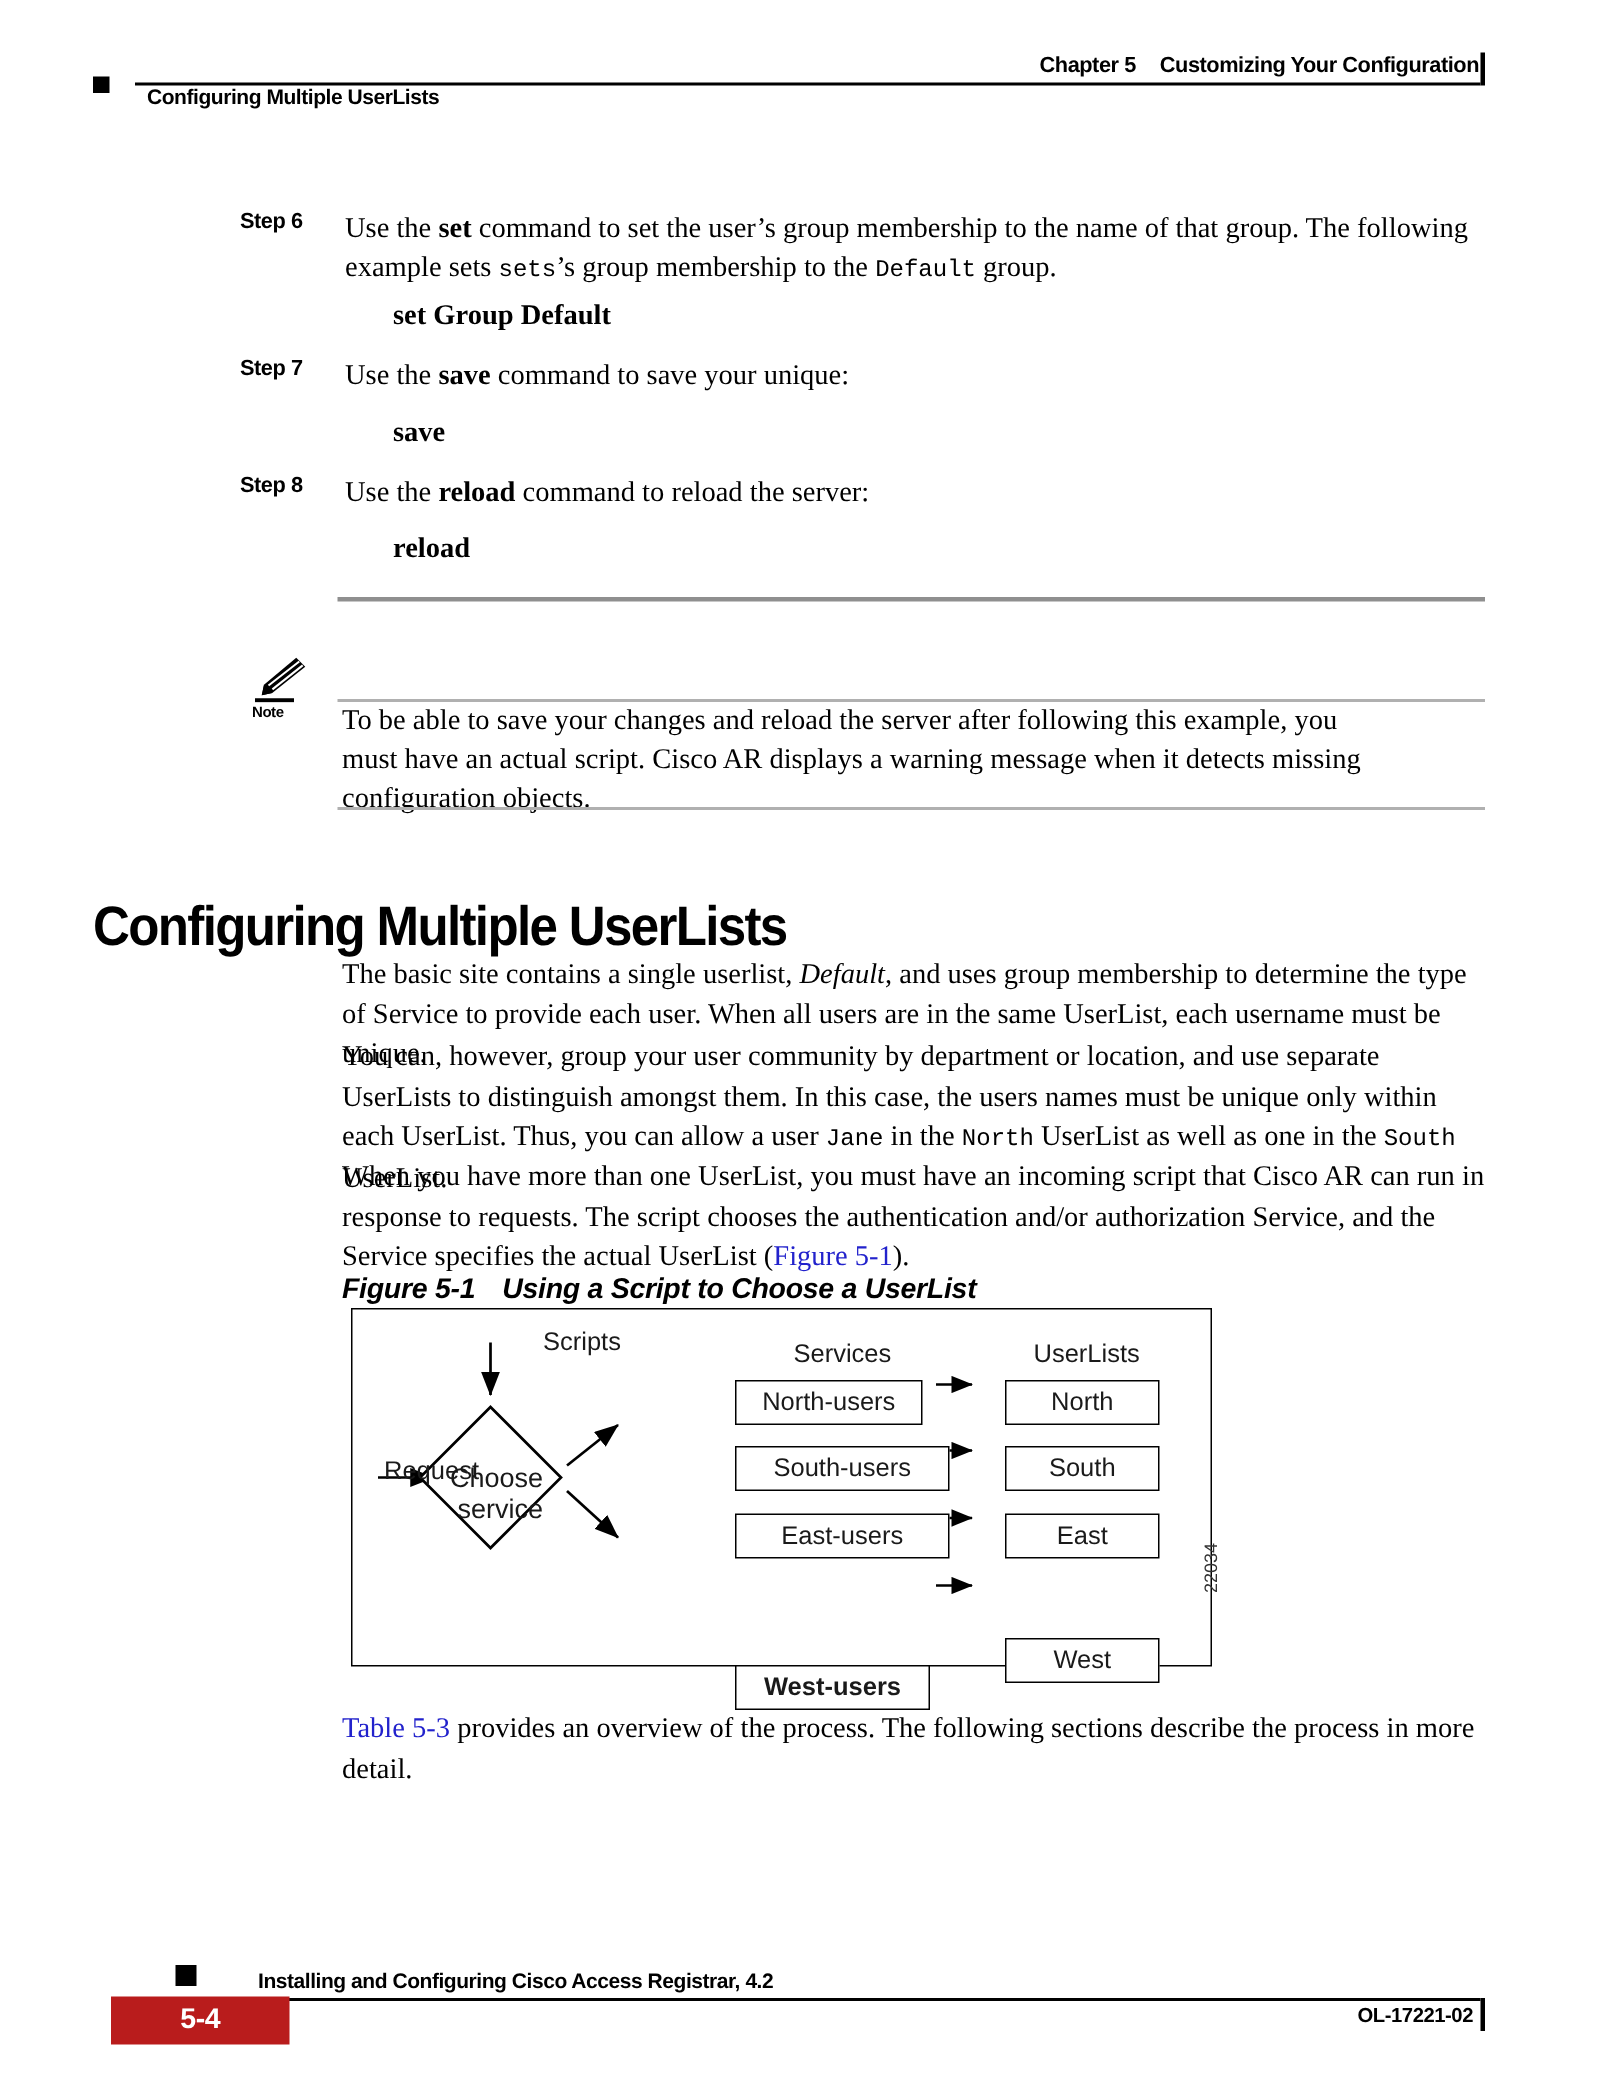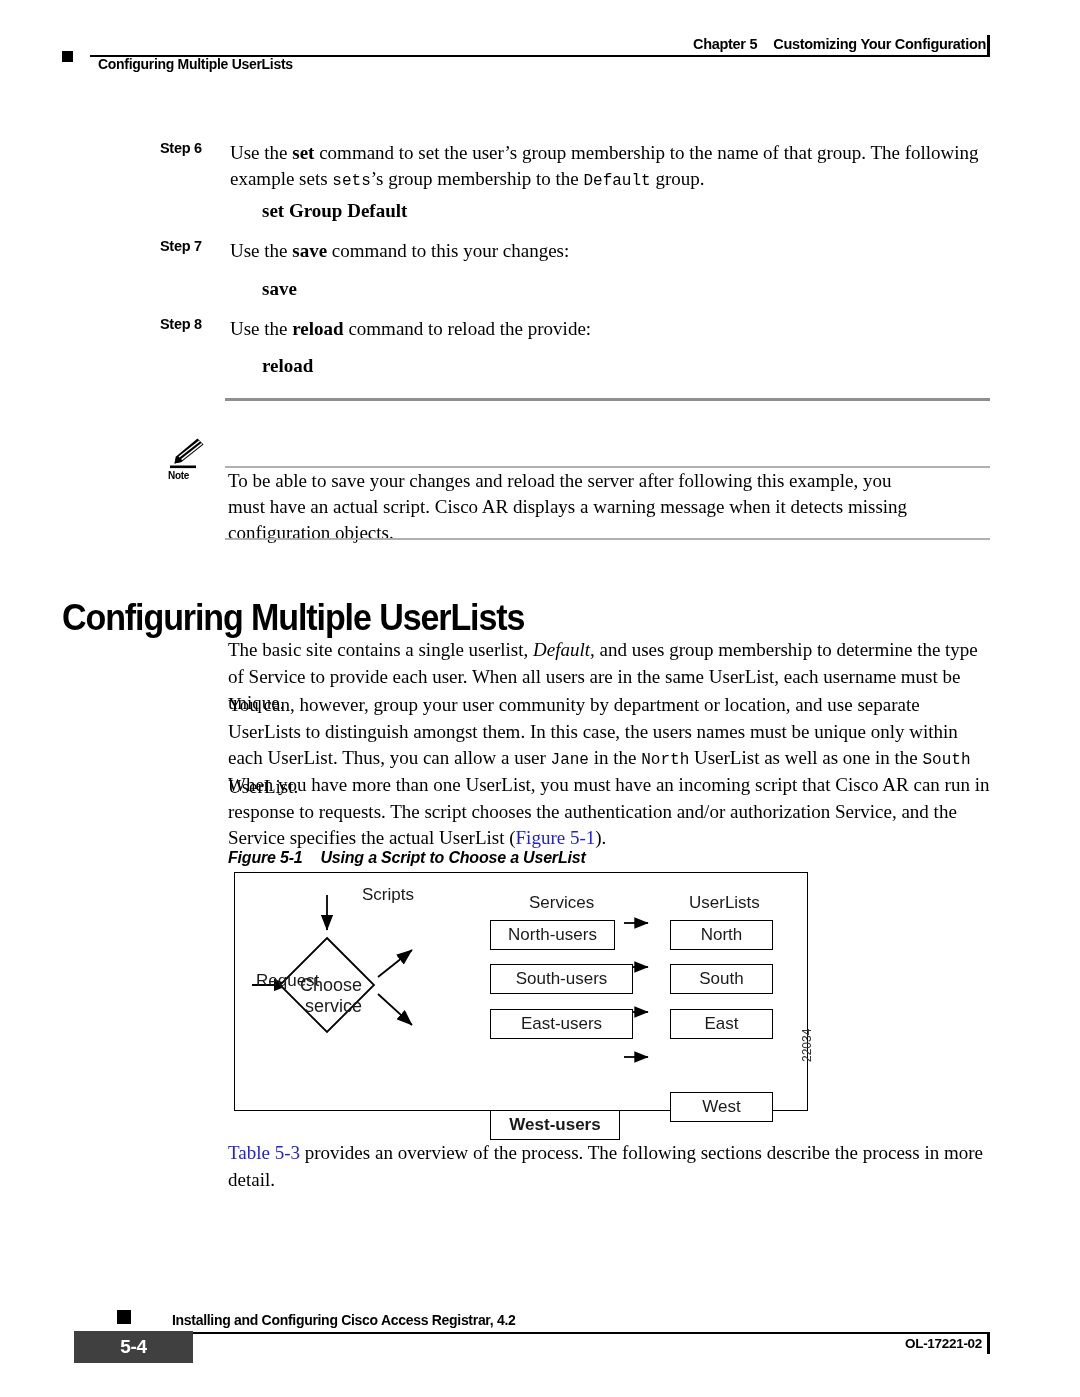--- a/index.html
+++ b/index.html
@@ -179,21 +179,21 @@
   .xref { color: #2222cc; }
 
   
   .fig-caption {
     position: absolute;
     left: 228px;
     top: 849px;
     font-family: "Liberation Sans", sans-serif;
     font-weight: bold;
     font-style: italic;
-    font-size: 16px;
+    font-size: 19px;
     letter-spacing: -0.2px;
     white-space: nowrap;
   }
   .fig-caption .gap { display: inline-block; width: 18px; }
   .fig-frame {
     position: absolute;
     left: 234px;
     top: 872px;
     width: 574px;
     height: 239px;
@@ -283,21 +283,21 @@
     width: 3px;
     height: 22px;
     background: #000;
   }
   .footer-pagenum {
     position: absolute;
     left: 74px;
     top: 1331px;
     width: 119px;
     height: 32px;
-    background: #404040;
+    background: #b91c1c;
     color: #fff;
     font-family: "Liberation Sans", sans-serif;
     font-weight: bold;
     font-size: 19px;
     display: flex;
     align-items: center;
     justify-content: center;
     letter-spacing: -0.3px;
   }
   .footer-docid {
@@ -325,27 +325,27 @@
 </div>
 
 <div class="step-row" id="step-0" style="top:140px;">
   <div class="step-label">Step 6</div>
   <div class="step-body"><span>Use the </span><b>set</b><span> command to set the user’s group membership to the name of that group. The following example sets </span><span class="mono">sets</span><span>’s group membership to the </span><span class="mono">Default</span><span> group.</span></div>
 </div>
 <div class="cmd-line" style="top:200px;">set Group Default</div>
 
 <div class="step-row" id="step-1" style="top:238px;">
   <div class="step-label">Step 7</div>
-  <div class="step-body"><span>Use the </span><b>save</b><span> command to this your changes:</span></div>
+  <div class="step-body"><span>Use the </span><b>save</b><span> command to save your unique:</span></div>
 </div>
 <div class="cmd-line" style="top:278px;">save</div>
 
 <div class="step-row" id="step-2" style="top:316px;">
   <div class="step-label">Step 8</div>
-  <div class="step-body"><span>Use the </span><b>reload</b><span> command to reload the provide:</span></div>
+  <div class="step-body"><span>Use the </span><b>reload</b><span> command to reload the server:</span></div>
 </div>
 <div class="cmd-line" style="top:355px;">reload</div>
 
 <div class="section-rule" style="top:398px;"></div>
 
 <div class="note-block" style="top:0;">
   <div class="note-icon" style="top:436px;">
     <svg width="42" height="34" viewBox="0 0 42 34">
       <g>
         <path d="M29.5 2.5 L35.5 8.5 L13.5 26.0 L6.5 27.5 L8.0 20.5 Z" fill="#000"></path>

